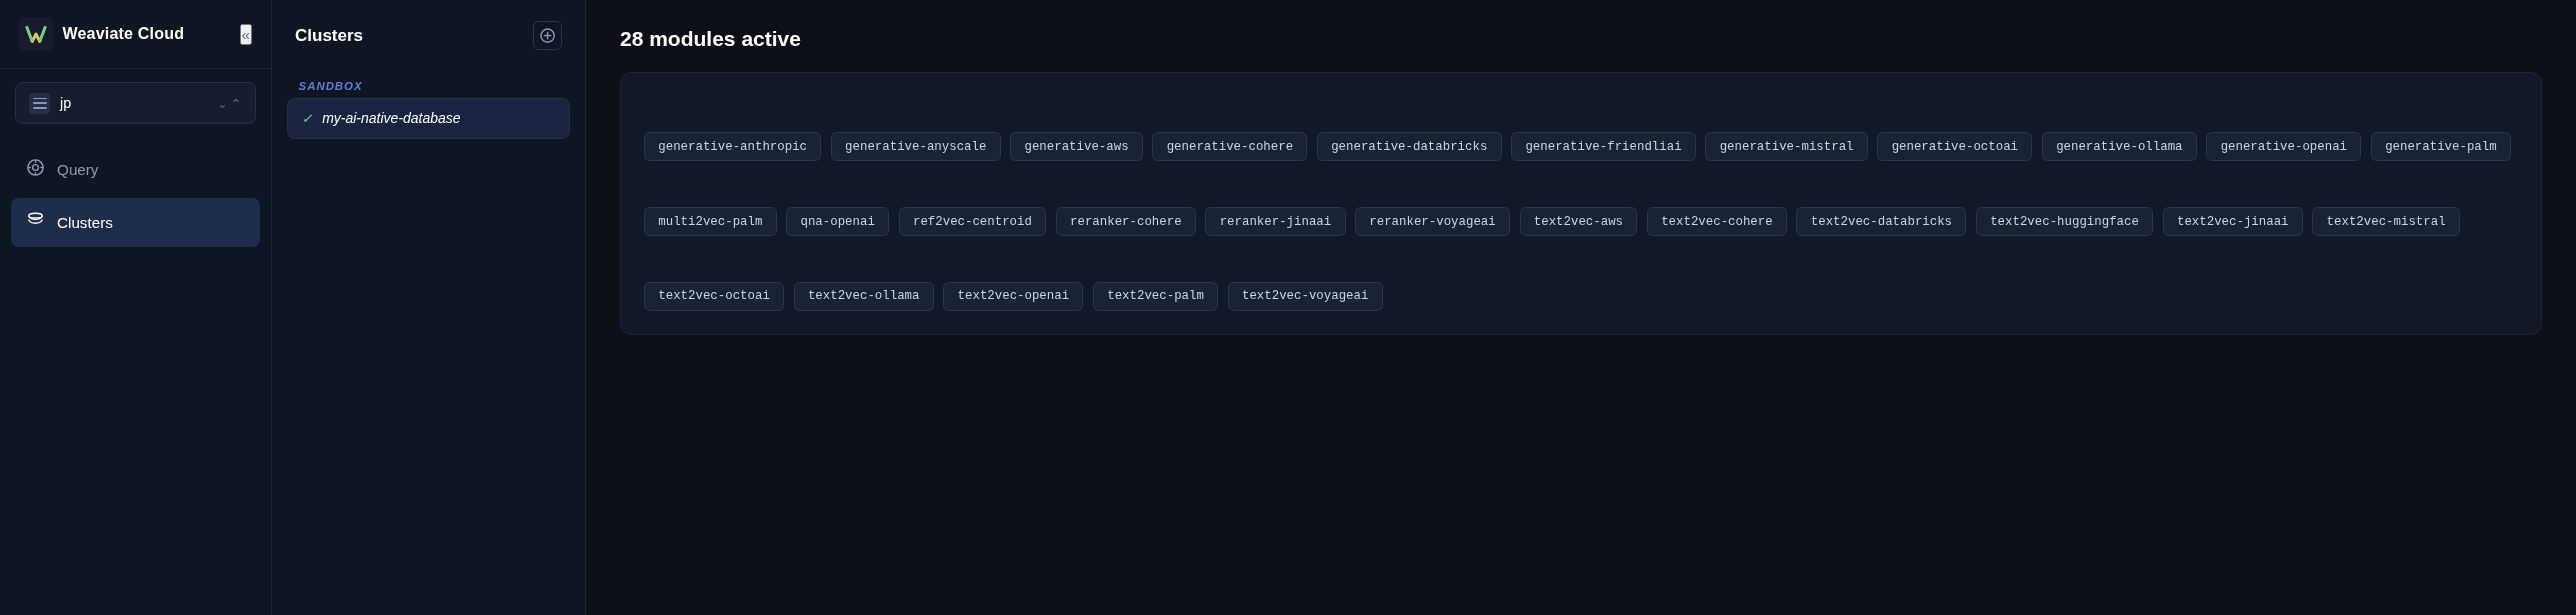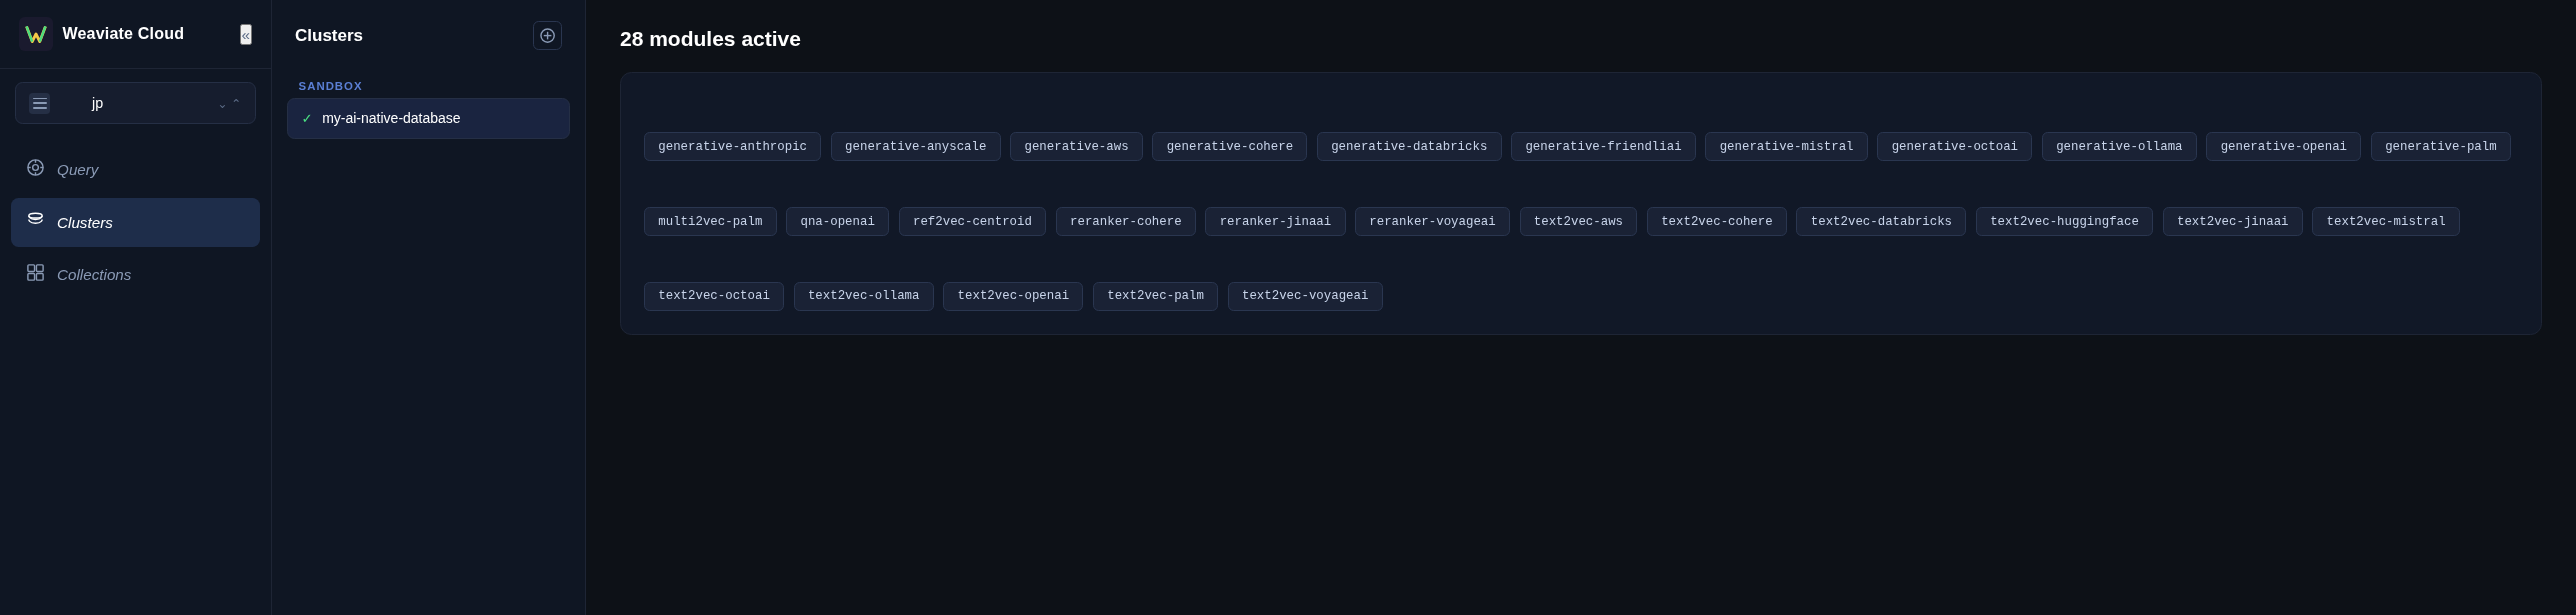--- a/index.html
+++ b/index.html
@@ -78,21 +78,20 @@
       display: flex;
       align-items: center;
       justify-content: center;
     }
 
     .workspace-name {
       color: #ffffff;
       font-size: 14.3px;
       font-weight: 500;
       flex: 1;
-      margin-left: 32px;
     }
 
     .workspace-chevron {
       color: #5a6a85;
       font-size: 12.4px;
     }
 
     .nav-items {
       display: flex;
       flex-direction: column;
@@ -103,21 +102,20 @@
     .nav-item {
       display: flex;
       align-items: center;
       gap: 11.4px;
       padding: 12.4px 13.3px;
       border-radius: 7.6px;
       cursor: pointer;
       color: #8a9ab5;
       font-size: 15.2px;
       font-weight: 500;
-      font-style: italic;
     }
 
     .nav-item.active {
       background: #1e2d4a;
       color: #ffffff;
     }
 
     .nav-icon {
       font-size: 17px;
       width: 21px;
@@ -161,20 +159,21 @@
       align-items: center;
       justify-content: center;
     }
 
     .clusters-list {
       padding: 7.6px 15.2px;
     }
 
     .cluster-group {
       margin-bottom: 6px;
+      font-style: italic;
     }
 
     .cluster-env-label {
       color: #5b7fd4;
       font-size: 11.4px;
       font-weight: 600;
       letter-spacing: 1px;
       text-transform: uppercase;
       padding: 5.7px 11.4px;
     }
@@ -311,32 +310,20 @@
         
         <svg width="19" height="19" viewBox="0 0 20 20" fill="none">
           <ellipse cx="10" cy="6" rx="7" ry="2.5" stroke="white" stroke-width="1.5"></ellipse>
           <path d="M3 6 C3 6 3 10 10 10 C17 10 17 6 17 6" stroke="white" stroke-width="1.5"></path>
           <path d="M3 10 C3 10 3 14 10 14 C17 14 17 10 17 10" stroke="white" stroke-width="1.5"></path>
         </svg>
       </span>
       <span>Clusters</span>
     </div>
 
-    <div class="nav-item">
-      <span class="nav-icon">
-        
-        <svg width="19" height="19" viewBox="0 0 20 20" fill="none">
-          <rect x="2" y="2" width="7" height="7" rx="1" stroke="#8a9ab5" stroke-width="1.5"></rect>
-          <rect x="11" y="2" width="7" height="7" rx="1" stroke="#8a9ab5" stroke-width="1.5"></rect>
-          <rect x="2" y="11" width="7" height="7" rx="1" stroke="#8a9ab5" stroke-width="1.5"></rect>
-          <rect x="11" y="11" width="7" height="7" rx="1" stroke="#8a9ab5" stroke-width="1.5"></rect>
-        </svg>
-      </span>
-      <span>Collections</span>
-    </div>
   </nav>
 </div>
 
 <div class="clusters-panel">
   <div class="clusters-header">
     <span class="clusters-title">Clusters</span>
     <button class="add-cluster-btn">
       <svg width="15.2" height="15.2" viewBox="0 0 16 16" fill="none">
         <circle cx="8" cy="8" r="7" stroke="#8a9ab5" stroke-width="1.5"></circle>
         <line x1="8" y1="4" x2="8" y2="12" stroke="#8a9ab5" stroke-width="1.5"></line>

